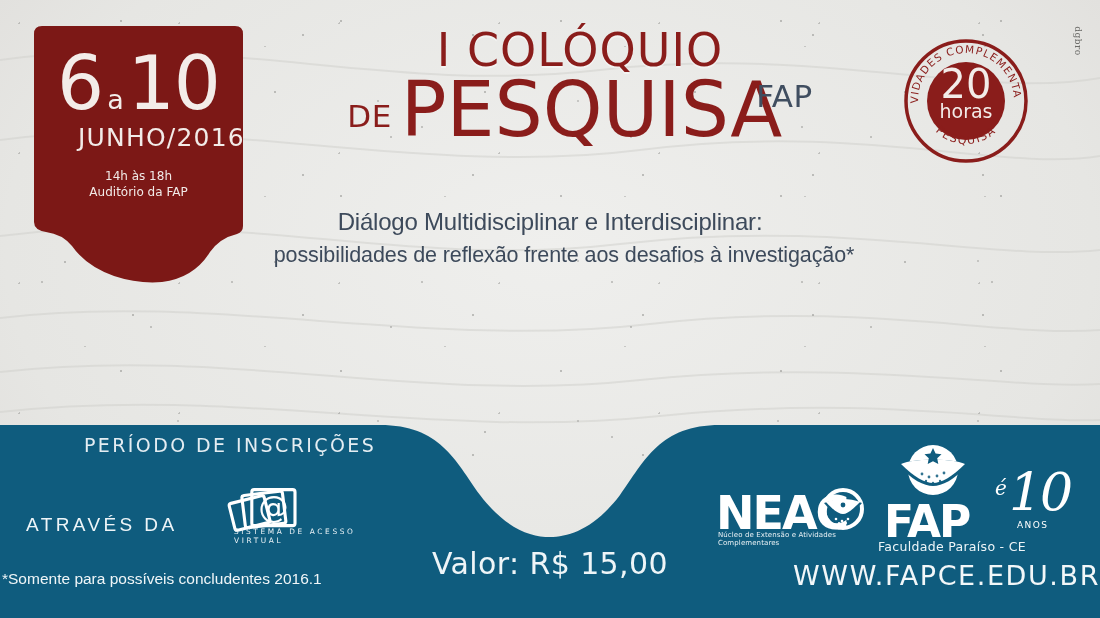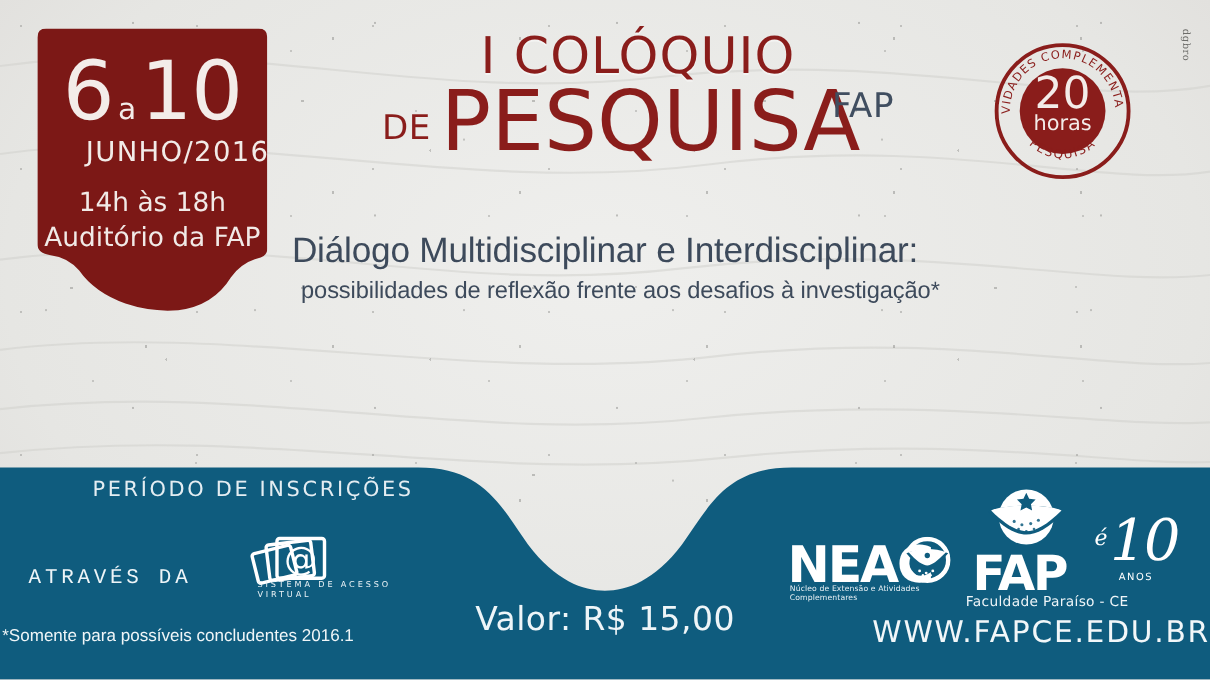--- a/index.html
+++ b/index.html
@@ -45,21 +45,21 @@
     font-family:"DejaVu Sans", sans-serif;
     color:#f3ece9;
     text-shadow:0 0 0 #7e1a18;
     -webkit-text-stroke:0;
   }
   .db-a{font-size:27px;font-family:"DejaVu Sans", sans-serif;color:#f3ece9;}
   .db-month{
     margin-top:9px;font-size:25px;letter-spacing:1.2px;
     font-family:"DejaVu Sans", sans-serif;color:#f2ebe8;padding-left:44px;
   }
-  .db-time{margin-top:17px;font-size:24px;line-height:1.32;color:#f1eae7;
+  .db-time{margin-top:17px;font-size:12px;line-height:1.32;color:#f1eae7;
     font-family:"DejaVu Sans", sans-serif;}
 
   
   .title-wrap{position:absolute;left:300px;top:28px;width:560px;}
   .t-line1{
     font-size:46px;line-height:.98;letter-spacing:1px;font-weight:400;
     color:#8a1d1b;font-family:"DejaVu Sans", sans-serif;
     text-align:center;white-space:nowrap;
     text-shadow:0 2px 0 rgba(255,255,255,.45);
   }
@@ -69,42 +69,42 @@
   }
   .t-de{font-size:31px;color:#8a1d1b;margin-right:9px;margin-bottom:11px;
     font-family:"DejaVu Sans", sans-serif;letter-spacing:.5px;}
   .t-pesq{font-size:76px;line-height:.92;letter-spacing:0px;color:#8a1d1b;
     font-family:"DejaVu Sans", sans-serif;}
   .t-fap{font-size:31px;color:#404e60;margin-bottom:31px;margin-left:-26px;
     font-family:"DejaVu Sans", sans-serif;letter-spacing:.5px;}
 
   
   .sub-wrap{position:absolute;left:0;right:0;top:208px;text-align:center;color:#3d4a5b;}
-  .sub1{font-size:32px;letter-spacing:-.2px;line-height:1.2;}
+  .sub1{font-size:24px;letter-spacing:-.2px;line-height:1.2;}
   .sub2{font-size:21.5px;margin-top:6px;letter-spacing:-.1px;padding-left:28px;}
 
   
   .seal{position:absolute;left:903px;top:38px;width:126px;height:126px;}
   .seal svg{width:100%;height:100%;display:block;}
 
   
   .sig{position:absolute;left:1063px;top:36px;font-size:9px;color:#6d6d6a;
     transform:rotate(90deg);letter-spacing:.5px;font-family:"DejaVu Serif", serif;}
 
   
   .band{position:absolute;left:0;top:400px;width:1100px;height:218px;}
   .band svg{position:absolute;inset:0;width:100%;height:100%;}
   .band-content{position:absolute;inset:0;color:#fff;}
 
   .per-label{position:absolute;left:84px;top:34px;font-size:19px;letter-spacing:2.4px;
     color:#e4edf2;font-family:"DejaVu Sans", sans-serif;}
   .per-dates{position:absolute;left:86px;top:63px;font-size:30px;letter-spacing:.6px;
     color:#eef5f8;font-family:"DejaVu Sans", sans-serif;}
   .atraves{position:absolute;left:26px;top:114px;font-size:19px;letter-spacing:3.4px;
-    color:#eef5f8;font-family:Liberation Mono, monospace;}
+    color:#eef5f8;font-family:Liberation Sans, sans-serif;}
   .footnote{position:absolute;left:2px;top:170px;font-size:15.5px;color:#f0f6f8;}
 
   
   .contafap{position:absolute;left:165px;top:80px;width:200px;height:66px;}
   .cf-mark{position:absolute;left:0;top:4px;width:62px;height:55px;}
   .cf-word{position:absolute;left:66px;top:6px;font-size:35px;font-weight:bold;
     letter-spacing:-1.6px;color:#fff;font-family:"DejaVu Sans", sans-serif;}
   .cf-tag{position:absolute;left:69px;top:47px;font-size:7.4px;letter-spacing:2.6px;
     color:#eaf2f6;font-family:"DejaVu Sans", sans-serif;}
 

